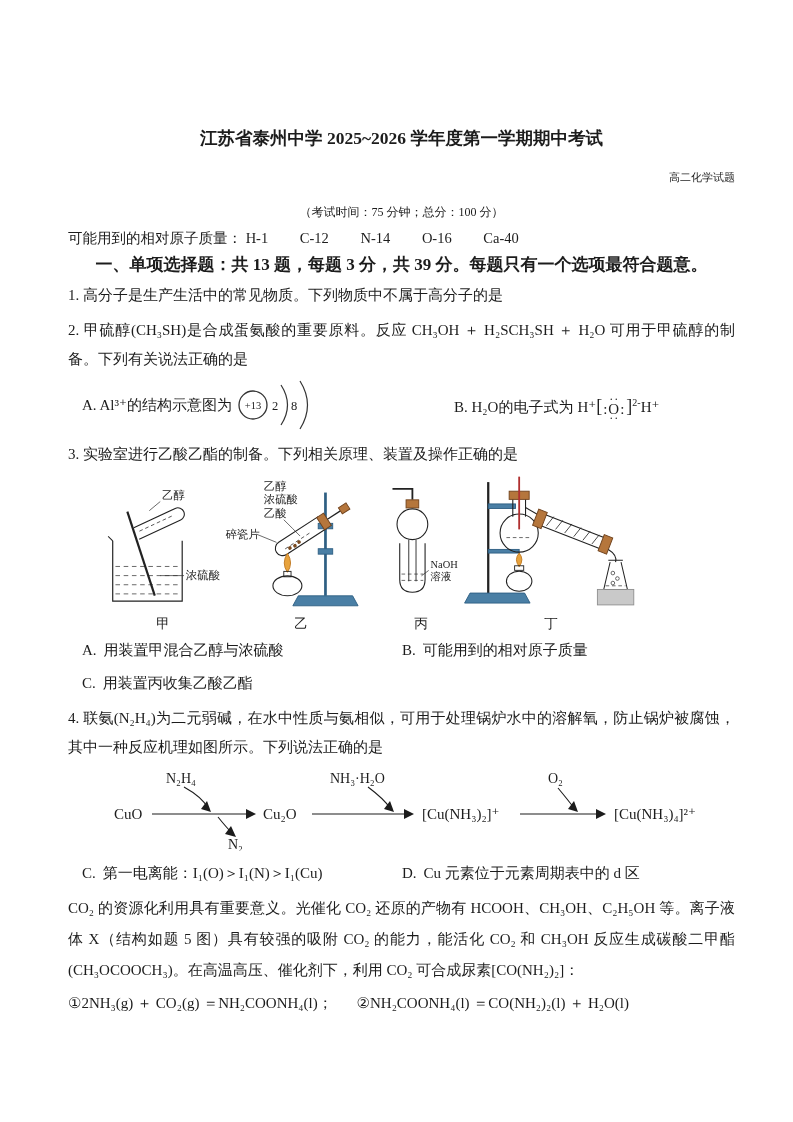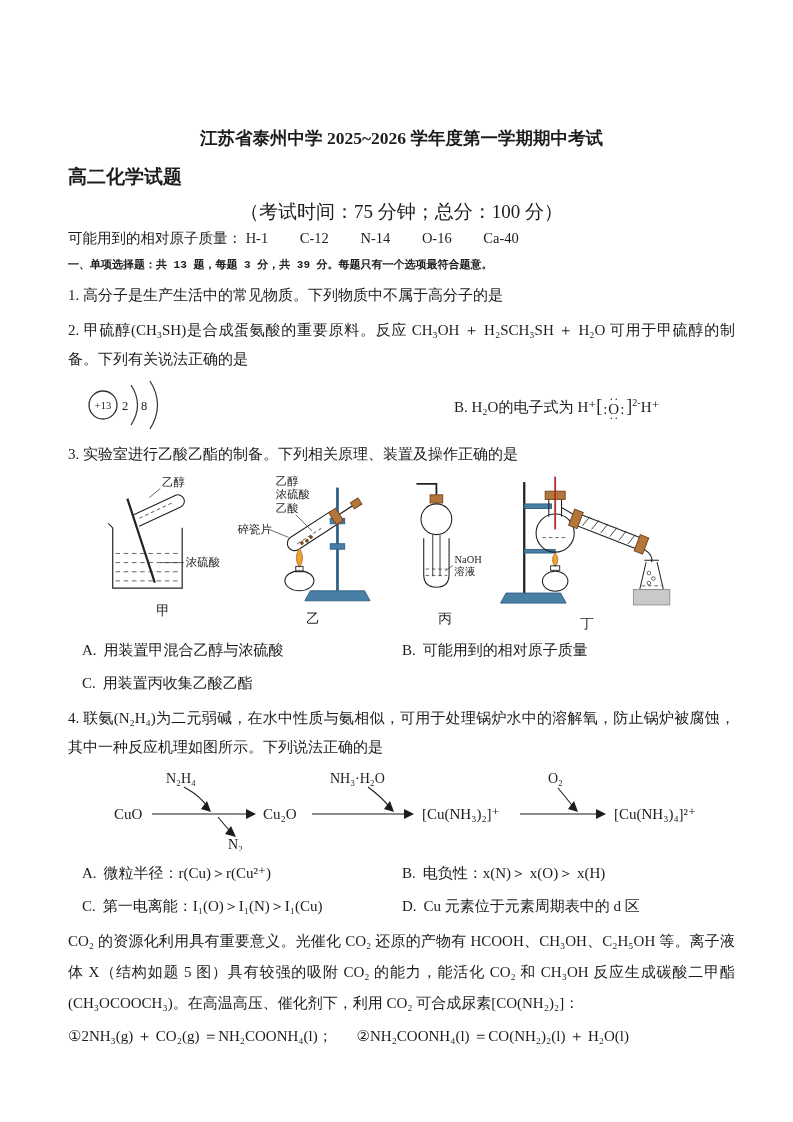--- a/index.html
+++ b/index.html
@@ -1,41 +1,41 @@
 <!DOCTYPE html>
 <html><head>
 <meta charset="utf-8">
 <style>
   html,body{margin:0;padding:0;background:#ffffff;}
   .page{position:relative;width:793px;height:1104px;background:#ffffff;overflow:hidden;
         font-family:"Liberation Serif","DejaVu Serif",serif;color:#1c1c1c;margin-top:36px;}
   .content{padding:90px 58px 0 68px;font-size:15px;}
   .title{margin:0;text-align:center;font-size:17.5px;font-weight:bold;line-height:24px;}
-  .subtitle{margin:16px 0 0 0;text-align:left;font-size:19px;font-weight:bold;line-height:22px;}
-  .exam-info{margin-top:15px;text-align:center;font-size:19px;line-height:18px;}
+  .subtitle{margin:16px 0 0 0;text-align:right;font-size:11px;font-weight:normal;line-height:22px;}
+  .exam-info{margin-top:15px;text-align:center;font-size:12px;line-height:18px;}
   .masses{margin-top:8px;font-size:14.5px;line-height:18px;}
   .mass{margin-right:28px;}
-  .sec-header{margin-top:8px;font-size:11px;font-weight:bold;line-height:20px;
-              font-family:Liberation Mono, monospace;}
+  .sec-header{margin-top:8px;font-size:17px;font-weight:bold;line-height:20px;
+              font-family:Liberation Serif, serif;text-align:center;}
   .stem{margin-top:6px;line-height:29px;text-align:justify;}
   .optrow4{display:grid;grid-template-columns:126px 168px 186px 1fr;padding-left:14px;margin-top:3px;line-height:28px;}
   .optrow2{display:grid;grid-template-columns:320px 1fr;padding-left:14px;margin-top:4px;line-height:29px;}
   .q2r1{grid-template-columns:372px 1fr;align-items:center;min-height:58px;margin-top:2px;}
   .q2r2{grid-template-columns:288px 1fr;margin-top:2px;}
   .opt{white-space:nowrap;}
   .opt-label{margin-right:7px;}
   .q2a{display:flex;align-items:center;}
   .atom-svg{margin-left:4px;}
   .eform{margin-left:4px;}
   .ebrk{font-size:18px;}
   .ostack{display:inline-flex;flex-direction:column;align-items:center;vertical-align:middle;margin:0 1px;}
   .edots{font-size:12px;line-height:5px;letter-spacing:1px;}
   .ecore{font-size:15px;line-height:14px;letter-spacing:1px;}
   .echg{font-size:10px;}
-  .figrow{display:flex;align-items:flex-start;gap:12px;margin-left:34px;margin-top:4px;}
+  .figrow{display:flex;align-items:flex-end;gap:0;margin-left:34px;margin-top:4px;}
   .figure{display:flex;flex-direction:column;align-items:center;}
   .figcap{font-size:13.5px;margin-top:2px;line-height:16px;}
   .mech{margin-left:38px;margin-top:5px;}
   .read-header{margin-top:9px;line-height:21px;}
   .para{margin-top:5px;line-height:31px;text-align:justify;}
   .eqline{margin-top:3px;line-height:29px;}
   .eq2{margin-left:20px;}
   .bottom-rule{position:absolute;left:0;top:1112px;width:793px;height:3px;background:#4b4b4b;}
   svg text{fill:#1c1c1c;font-family:"Liberation Serif","DejaVu Serif",serif;}
 </style>
@@ -58,20 +58,21 @@
       <span class="mass">Ca-40</span>
     </div>
 
     <div class="sec-header">一、单项选择题：共 13 题，每题 3 分，共 39 分。每题只有一个选项最符合题意。</div>
 
     <div class="stem">1. 高分子是生产生活中的常见物质。下列物质中不属于高分子的是</div>
 
     <div class="stem">2. 甲硫醇(CH₃SH)是合成蛋氨酸的重要原料。反应 CH₃OH ＋ H₂SCH₃SH ＋ H₂O 可用于甲硫醇的制备。下列有关说法正确的是</div>
     <div class="optrow2 q2r1">
       <span class="opt q2a">
+        <span>A. Al³⁺的结构示意图为</span>
         <svg class="atom-svg" width="80" height="58" viewBox="0 0 80 58">
           <circle cx="17" cy="29" r="14" fill="none" stroke="#333" stroke-width="1.3"></circle>
           <text x="17" y="33" text-anchor="middle" font-size="10.5">+13</text>
           <text x="39" y="34" text-anchor="middle" font-size="12.5">2</text>
           <path d="M45,9 Q58,29 45,49" fill="none" stroke="#333" stroke-width="1.2"></path>
           <text x="58" y="34" text-anchor="middle" font-size="12.5">8</text>
           <path d="M64,5 Q79,29 64,53" fill="none" stroke="#333" stroke-width="1.2"></path>
         </svg>
       </span>
       <span class="opt">
@@ -235,24 +236,20 @@
         <line x1="414" y1="47" x2="492" y2="47" stroke="#1c1c1c" stroke-width="1.2"></line>
         <polygon points="500,47 490,42 490,52" fill="#1c1c1c"></polygon>
         <text x="442" y="16" font-size="14">O₂</text>
         <path d="M452,21 Q462,33 468,41" fill="none" stroke="#1c1c1c" stroke-width="1.1"></path>
         <polygon points="472,45 462,42 468,34" fill="#1c1c1c"></polygon>
         <text x="508" y="52" font-size="15">[Cu(NH₃)₄]²⁺</text>
       </svg>
     </div>
 
     <div class="optrow2">
-      <span class="opt"><span class="opt-label">A.</span><span>微粒半径：r(Cu)＞r(Cu²⁺)</span></span>
-      <span class="opt"><span class="opt-label">B.</span><span>电负性：x(N)＞ x(O)＞ x(H)</span></span>
-    </div>
-    <div class="optrow2">
       <span class="opt"><span class="opt-label">C.</span><span>第一电离能：I₁(O)＞I₁(N)＞I₁(Cu)</span></span>
       <span class="opt"><span class="opt-label">D.</span><span>Cu 元素位于元素周期表中的 d 区</span></span>
     </div>
 
     <div class="para">CO₂ 的资源化利用具有重要意义。光催化 CO₂ 还原的产物有 HCOOH、CH₃OH、C₂H₅OH 等。离子液体 X（结构如题 5 图）具有较强的吸附 CO₂ 的能力，能活化 CO₂ 和 CH₃OH 反应生成碳酸二甲酯(CH₃OCOOCH₃)。在高温高压、催化剂下，利用 CO₂ 可合成尿素[CO(NH₂)₂]：</div>
     <div class="eqline">
       <span>①2NH₃(g) ＋ CO₂(g) ＝NH₂COONH₄(l)；</span>
       <span class="eq2">②NH₂COONH₄(l) ＝CO(NH₂)₂(l) ＋ H₂O(l)</span>
     </div>
 

